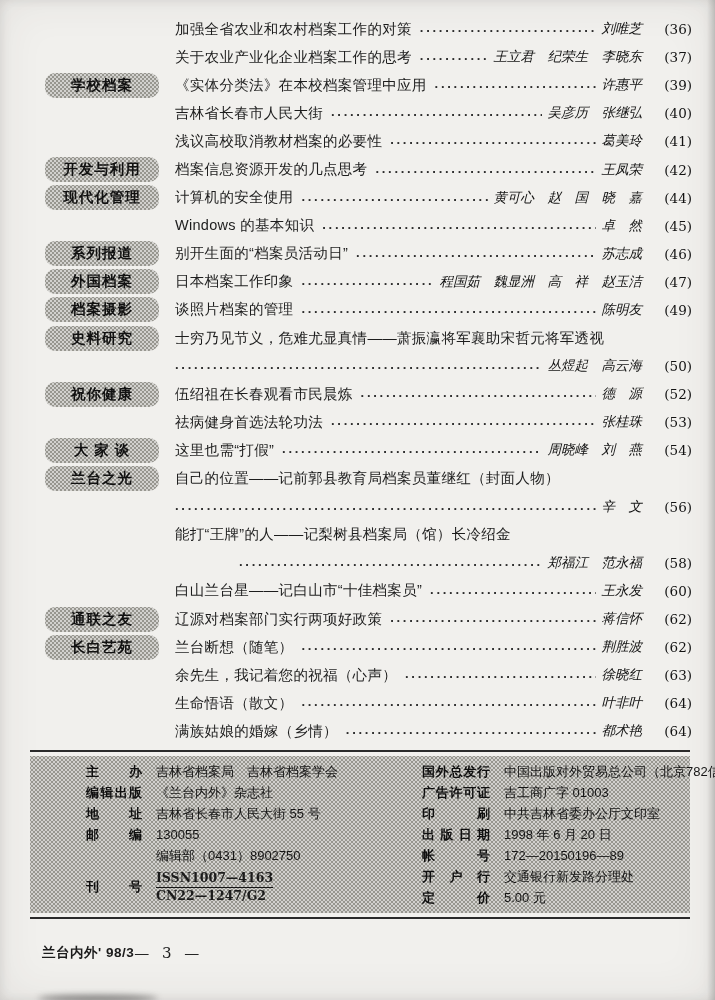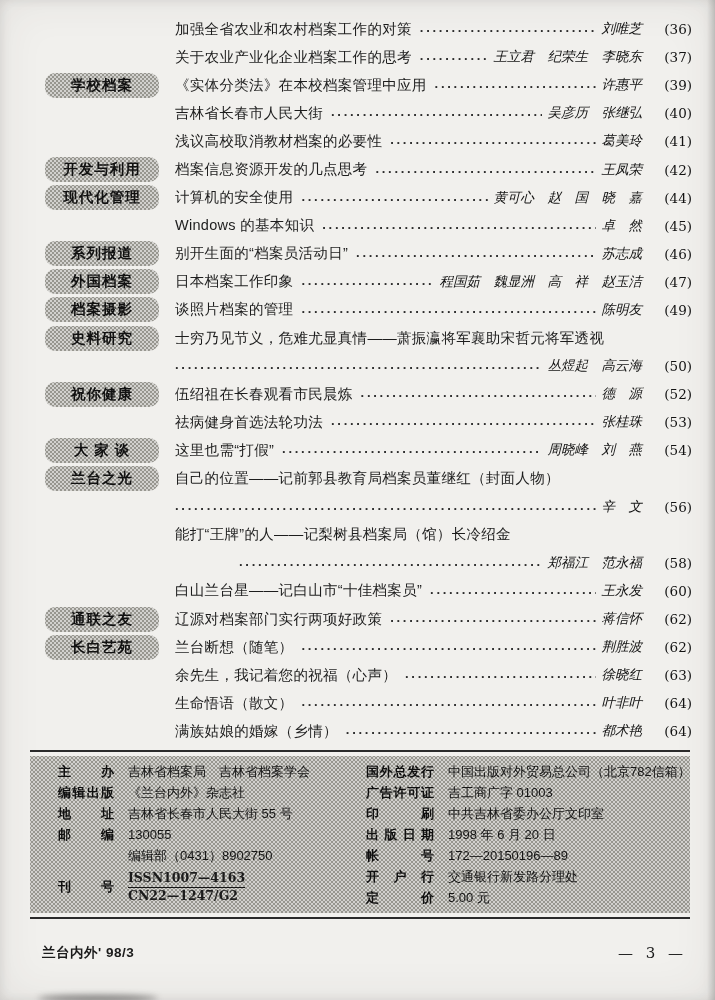--- a/index.html
+++ b/index.html
@@ -36,37 +36,37 @@
     font-size:13px;letter-spacing:2px;font-weight:bold;
   }
   .dots.from-left{margin-left:0;}
   .dots.indent{margin-left:64px;}
   .authors{flex:none;font-family:"DejaVu Serif",serif;font-style:italic;font-size:13.5px;white-space:nowrap;color:#121212;}
   .pageno{flex:none;font-family:"DejaVu Serif",serif;font-size:13.5px;margin-left:18px;min-width:32px;text-align:right;color:#121212;}
   
   .info-section{position:absolute;left:30px;right:25px;top:750px;}
   .rule{height:0;border-top:2.5px solid #2a2a2a;}
   .info-box{margin-top:4px;display:flex;padding:5px 0 5px 0;}
-  .info-col{display:flex;flex-direction:column;}
+  .info-col{display:flex;flex-direction:column;margin-left:28px;}
   .info-left{width:328px;flex:none;padding-left:28px;box-sizing:border-box;}
   .info-right{flex:1;padding-left:8px;}
   .info-row{display:flex;align-items:center;height:21px;font-size:13px;}
   .info-row.tall{height:42px;}
   .info-label{
     flex:none;font-weight:bold;color:#0f0f0f;
     text-align:justify;text-align-last:justify;margin-right:14px;
   }
   .info-left .info-label{width:56px;}
   .info-right .info-label{width:68px;}
   .info-value{font-family:Liberation Sans, sans-serif;white-space:nowrap;color:#151515;}
   .stack{display:inline-block;font-family:"DejaVu Serif",serif;font-size:12.5px;line-height:1.3;font-weight:bold;}
   .stack .top-val{display:block;border-bottom:1.5px solid #151515;padding-bottom:1px;}
   .rule.bottom{margin-top:4px;}
   
-  .footer{position:absolute;left:42px;right:28px;top:944px;display:flex;justify-content:space-between;align-items:center;}
+  .footer{position:absolute;left:42px;right:28px;top:944px;display:flex;align-items:center;}
   .footer-issue{font-weight:bold;font-size:13.5px;letter-spacing:.5px;}
   .footer-page{font-family:"DejaVu Serif",serif;font-size:15px;letter-spacing:4px;}
   
   .smudge-bottom{position:absolute;left:38px;bottom:-2px;width:120px;height:7px;background:rgba(35,35,35,.5);filter:blur(3px);border-radius:50%;}
   .edge-right{position:absolute;top:0;right:0;width:8px;height:100%;background:linear-gradient(to left,rgba(0,0,0,.14),rgba(0,0,0,0));}
 </style>
 </head>
 <body>
 
 <div class="page">

